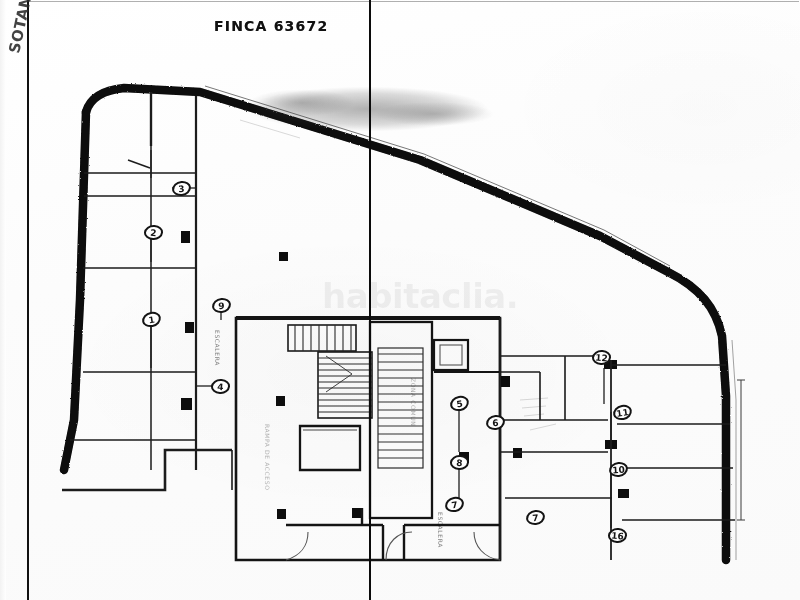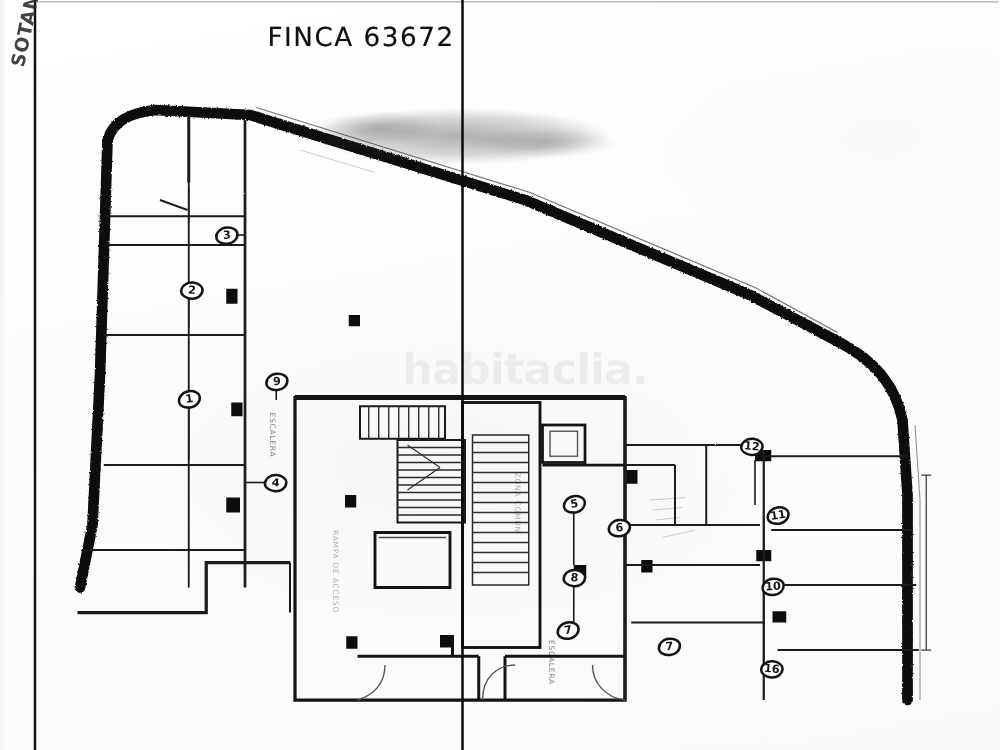--- a/index.html
+++ b/index.html
@@ -35,22 +35,22 @@
     top: 0;
     width: 800px;
     height: 600px;
   }
   
   #plan-title {
     position: absolute;
     left: 214px;
     top: 18px;
     font-family: "DejaVu Sans", sans-serif;
-    font-weight: normal;
-    font-size: 21px;
+    font-weight: bold;
+    font-size: 14px;
     letter-spacing: 1.2px;
     color: #111111;
     white-space: nowrap;
     text-shadow: 0 0 0.6px rgba(0,0,0,0.45);
   }
   
   #sotano-label {
     position: absolute;
     left: 6px;
     top: 28px;

